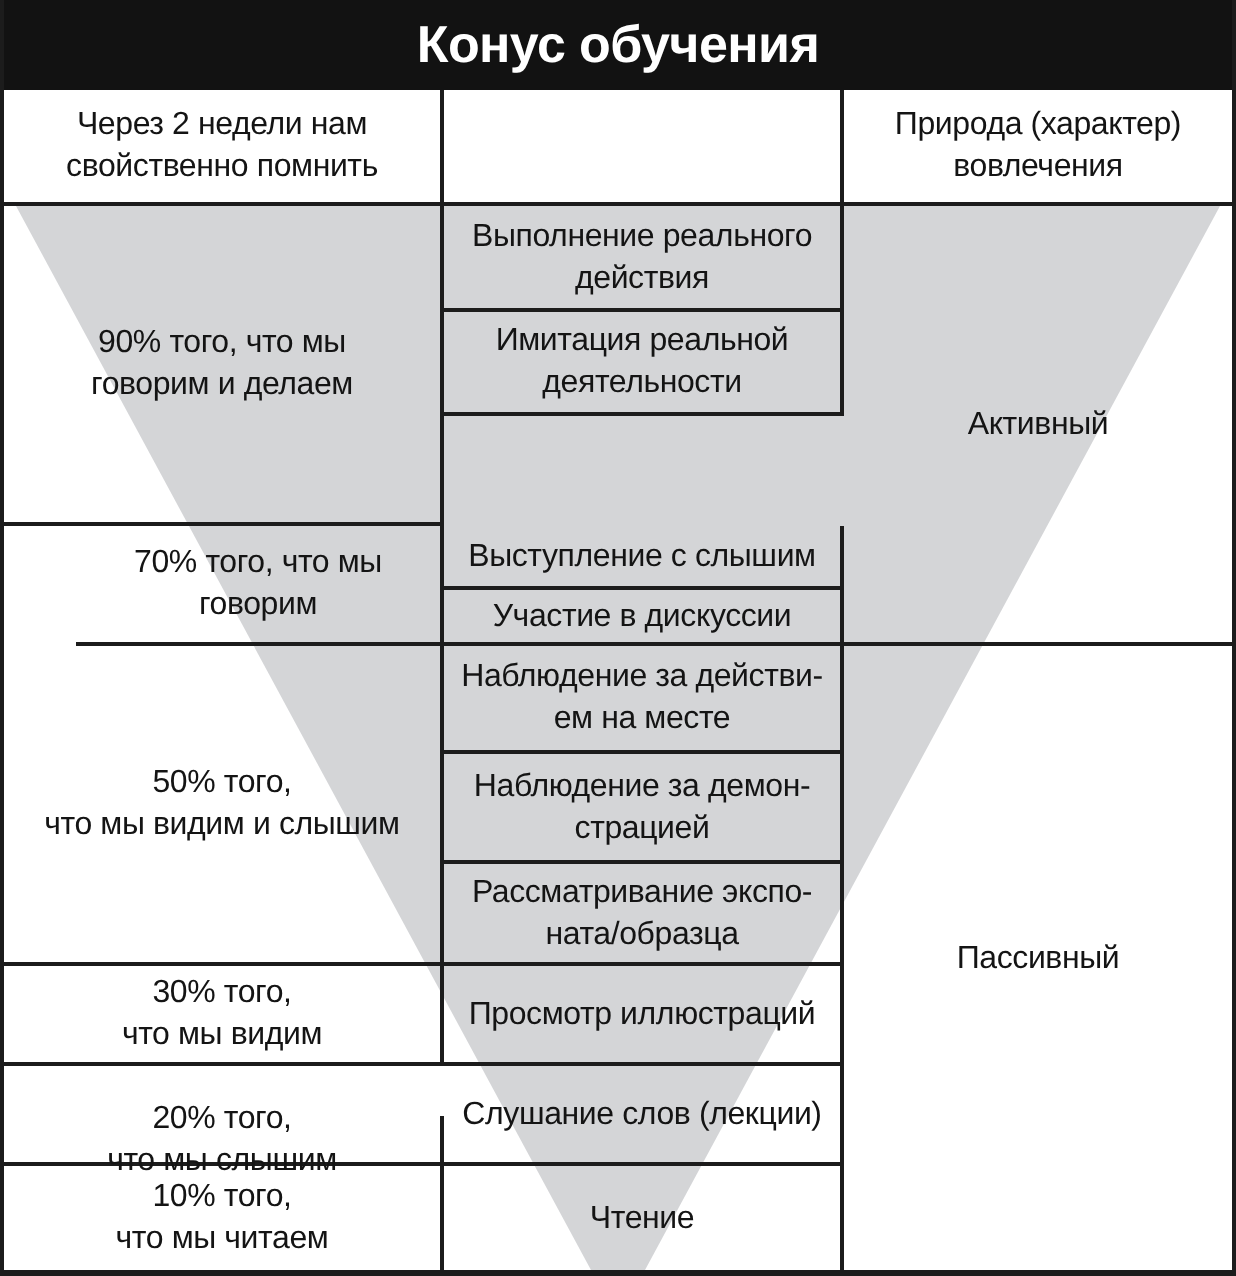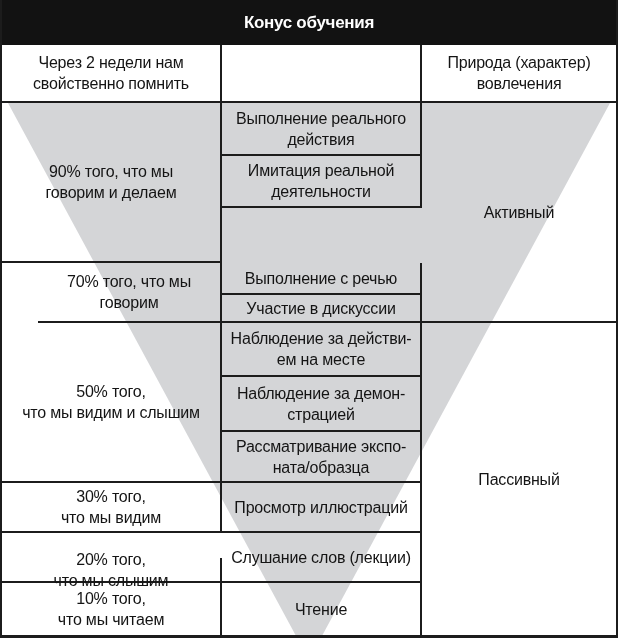--- a/index.html
+++ b/index.html
@@ -22,21 +22,21 @@
     border-bottom:3px solid var(--line);
     overflow:hidden;
   }
   .title-bar{
     height:45px;
     background:var(--bar-bg);
     display:flex;align-items:center;justify-content:center;
   }
   .title-bar .title{
     color:var(--title-color);
-    font-size:17px;font-weight:700;
+    font-size:26px;font-weight:700;
     letter-spacing:-0.3px;
     white-space:nowrap;
   }
   .body-area{
     position:relative;
     height:596px;
     overflow:hidden;
   }
   .cone{
     position:absolute;left:0;top:0;width:614px;height:590px;
@@ -117,21 +117,21 @@
 
       <div class="cell br bb" style="grid-row:2;grid-column:2;">
         <span class="txt">Выполнение реального
 действия</span>
       </div>
       <div class="cell br bb" style="grid-row:3;grid-column:2;">
         <span class="txt">Имитация реальной
 деятельности</span>
       </div>
       <div class="cell br bb" style="grid-row:5;grid-column:2;">
-        <span class="txt">Выполнение с речью</span>
+        <span class="txt">Выступление с слышим</span>
       </div>
       <div class="cell br bb" style="grid-row:6;grid-column:2;">
         <span class="txt">Участие в дискуссии</span>
       </div>
       <div class="cell br bb" style="grid-row:7;grid-column:2;">
         <span class="txt">Наблюдение за действи-
 ем на месте</span>
       </div>
       <div class="cell br bb" style="grid-row:8;grid-column:2;">
         <span class="txt">Наблюдение за демон-

